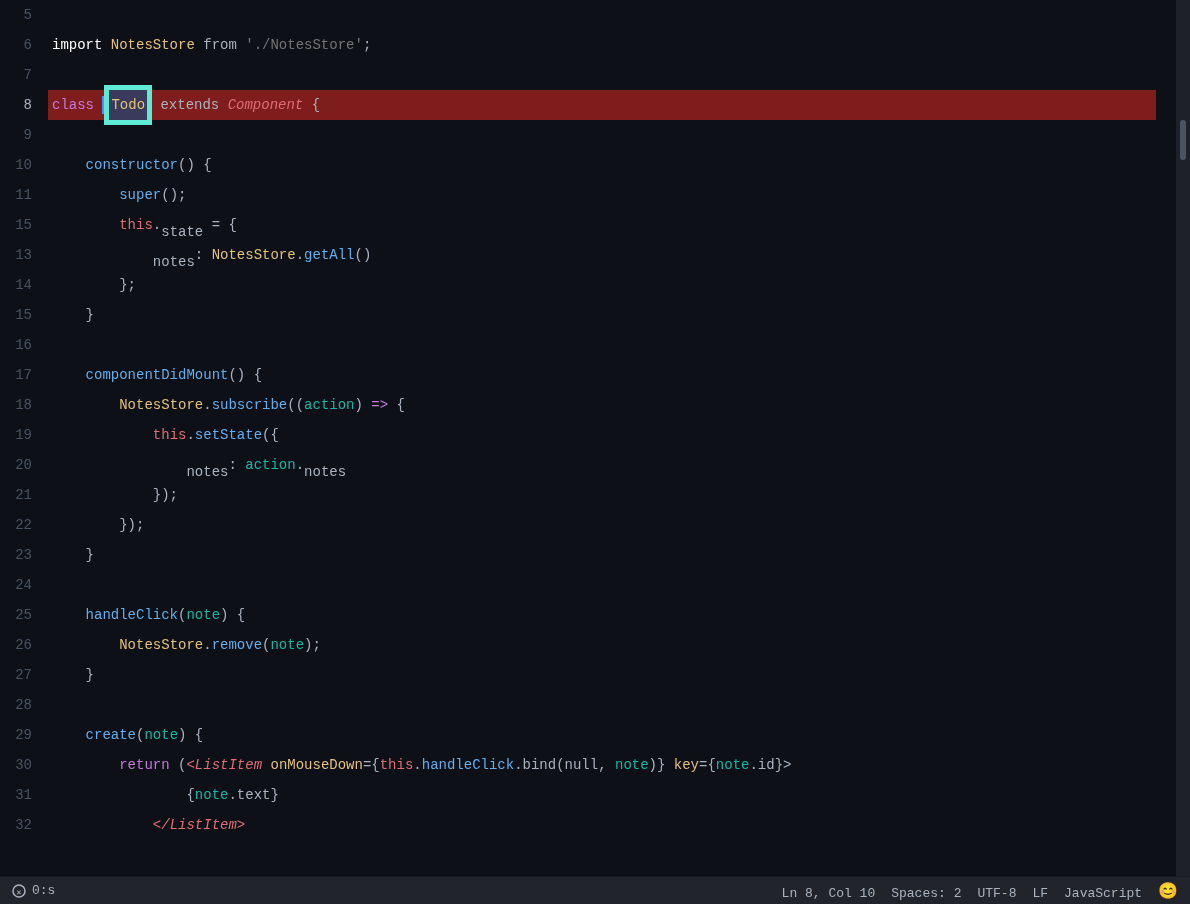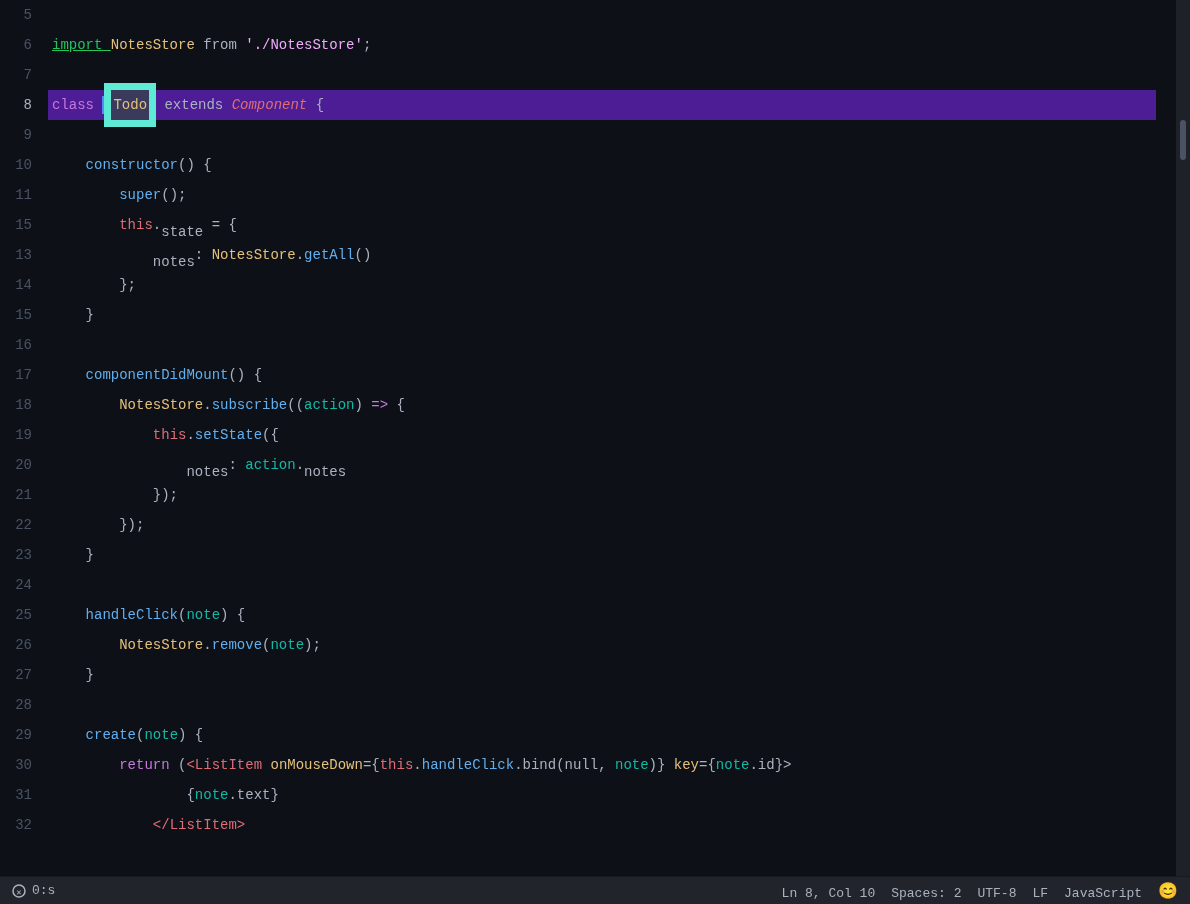--- a/index.html
+++ b/index.html
@@ -48,35 +48,35 @@
     .code-line {
       display: flex;
       align-items: center;
       line-height: 30px;
       height: 30px;
       white-space: pre;
       padding-left: 4px;
     }
 
     
-    .kw-import { color: #22c55e; text-decoration: underline; }
+    .kw-import { color: #ffffff; }
     .kw-class { color: #c678dd; }
     .kw-extends { color: #abb2bf; }
     .kw-from { color: #abb2bf; }
     .kw-constructor { color: #61afef; }
     .kw-super { color: #61afef; }
     .kw-this { color: #e06c75; }
     .kw-return { color: #c678dd; }
-    .string { color: #f0abfc; }
-    .class-name-highlight { color: #e5c07b; background-color: #3a3a5c; border: 7px solid #5eead4; padding: 0 2px; }
+    .string { color: #737373; }
+    .class-name-highlight { color: #e5c07b; background-color: #3a3a5c; border: 5px solid #5eead4; padding: 0 2px; }
     .component { color: #e06c75; font-style: italic; text-align: center; }
     .prop { color: #abb2bf; margin-top: 14px; }
     .param { color: #14b8a6; }
     .punctuation { color: #abb2bf; }
-    .jsx-tag { color: #e06c75; }
+    .jsx-tag { color: #e06c75; font-style: italic; }
     .jsx-attr { color: #e5c07b; }
     .normal { color: #abb2bf; }
     .fn-name { color: #61afef; }
     .store-name { color: #e5c07b; }
     .store-method { color: #61afef; }
     .arrow { color: #c678dd; }
     .cursor {
       display: inline-block;
       width: 2px;
       height: 18px;
@@ -177,21 +177,21 @@
       <span class="line-num">28</span>
       <span class="line-num">29</span>
       <span class="line-num">30</span>
       <span class="line-num">31</span>
       <span class="line-num">32</span>
     </div>
   <div id="code-area">
       <div class="code-line">&nbsp;</div>
       <div class="code-line"><span class="kw-import">import </span><span class="store-name">NotesStore </span><span class="kw-from">from </span><span class="string">'./NotesStore'</span><span class="punctuation">;</span></div>
       <div class="code-line">&nbsp;</div>
-      <div class="code-line" style="background-color: #4c1d95;"><span class="kw-class">class </span><span class="cursor"></span><span class="class-name-highlight">Todo</span><span class="normal"> </span><span class="kw-extends">extends </span><span class="component">Component</span><span class="normal"> {</span></div>
+      <div class="code-line" style="background-color: #7f1d1d;"><span class="kw-class">class </span><span class="cursor"></span><span class="class-name-highlight">Todo</span><span class="normal"> </span><span class="kw-extends">extends </span><span class="component">Component</span><span class="normal"> {</span></div>
       <div class="code-line">&nbsp;</div>
       <div class="code-line"><span class="normal">    </span><span class="kw-constructor">constructor</span><span class="normal">() {</span></div>
       <div class="code-line"><span class="normal">        </span><span class="kw-super">super</span><span class="normal">();</span></div>
       <div class="code-line"><span class="normal">        </span><span class="kw-this">this</span><span class="normal">.</span><span class="prop">state</span><span class="normal"> = {</span></div>
       <div class="code-line"><span class="normal">            </span><span class="prop">notes</span><span class="normal">: </span><span class="store-name">NotesStore</span><span class="normal">.</span><span class="store-method">getAll</span><span class="normal">()</span></div>
       <div class="code-line"><span class="normal">        };</span></div>
       <div class="code-line"><span class="normal">    }</span></div>
       <div class="code-line">&nbsp;</div>
       <div class="code-line"><span class="normal">    </span><span class="fn-name">componentDidMount</span><span class="normal">() {</span></div>
       <div class="code-line"><span class="normal">        </span><span class="store-name">NotesStore</span><span class="normal">.</span><span class="store-method">subscribe</span><span class="normal">((</span><span class="param">action</span><span class="normal">) </span><span class="arrow">=&gt;</span><span class="normal"> {</span></div>

